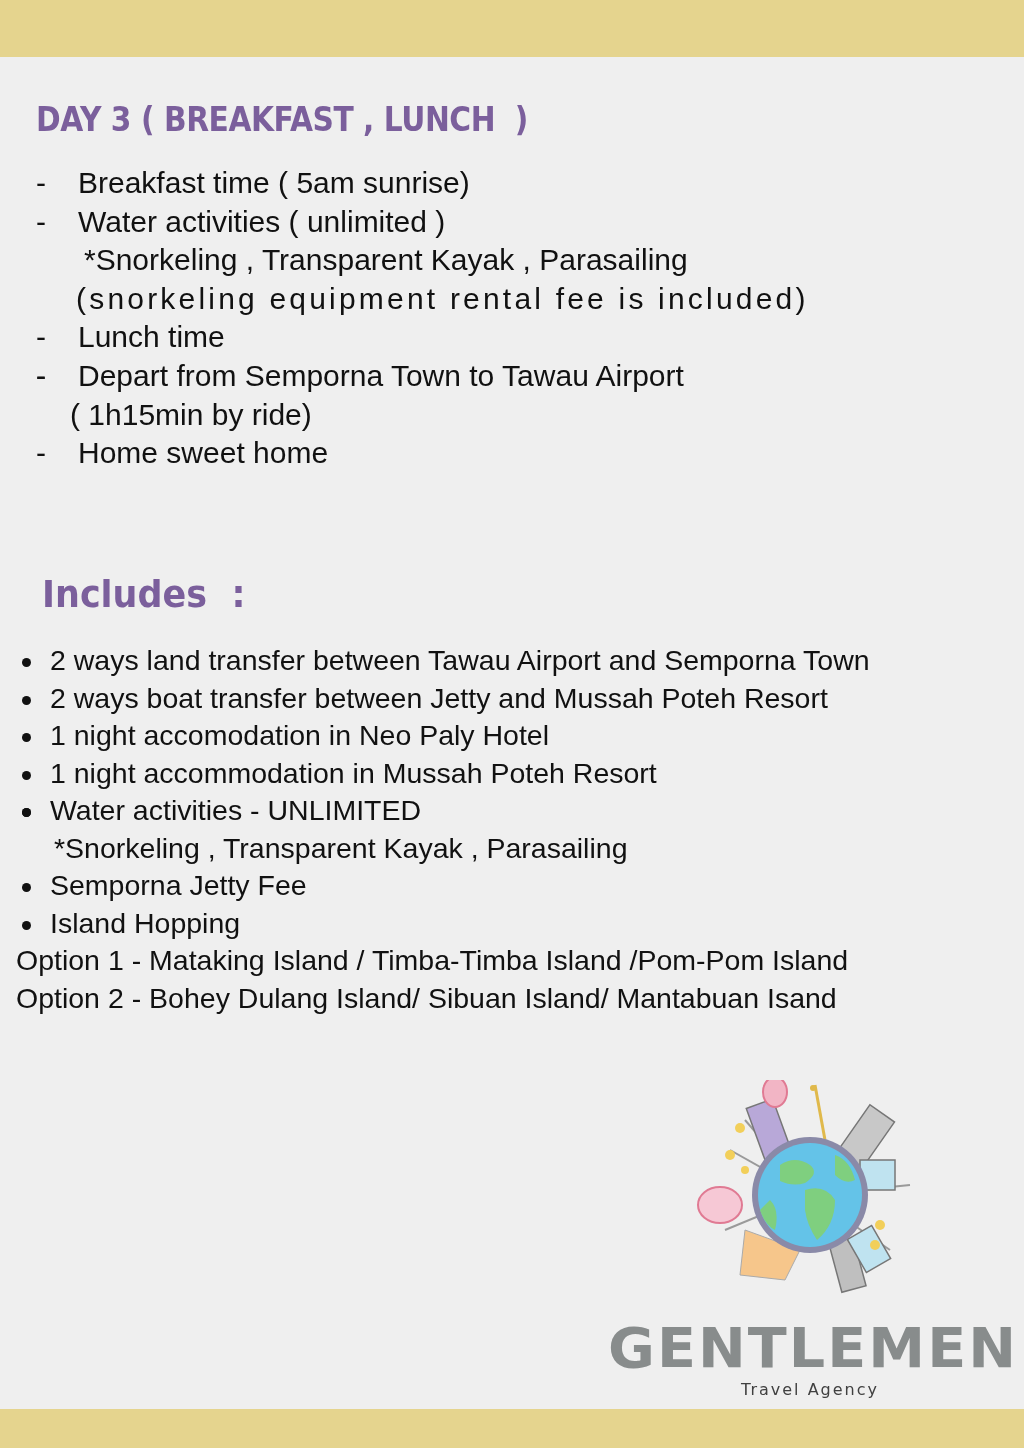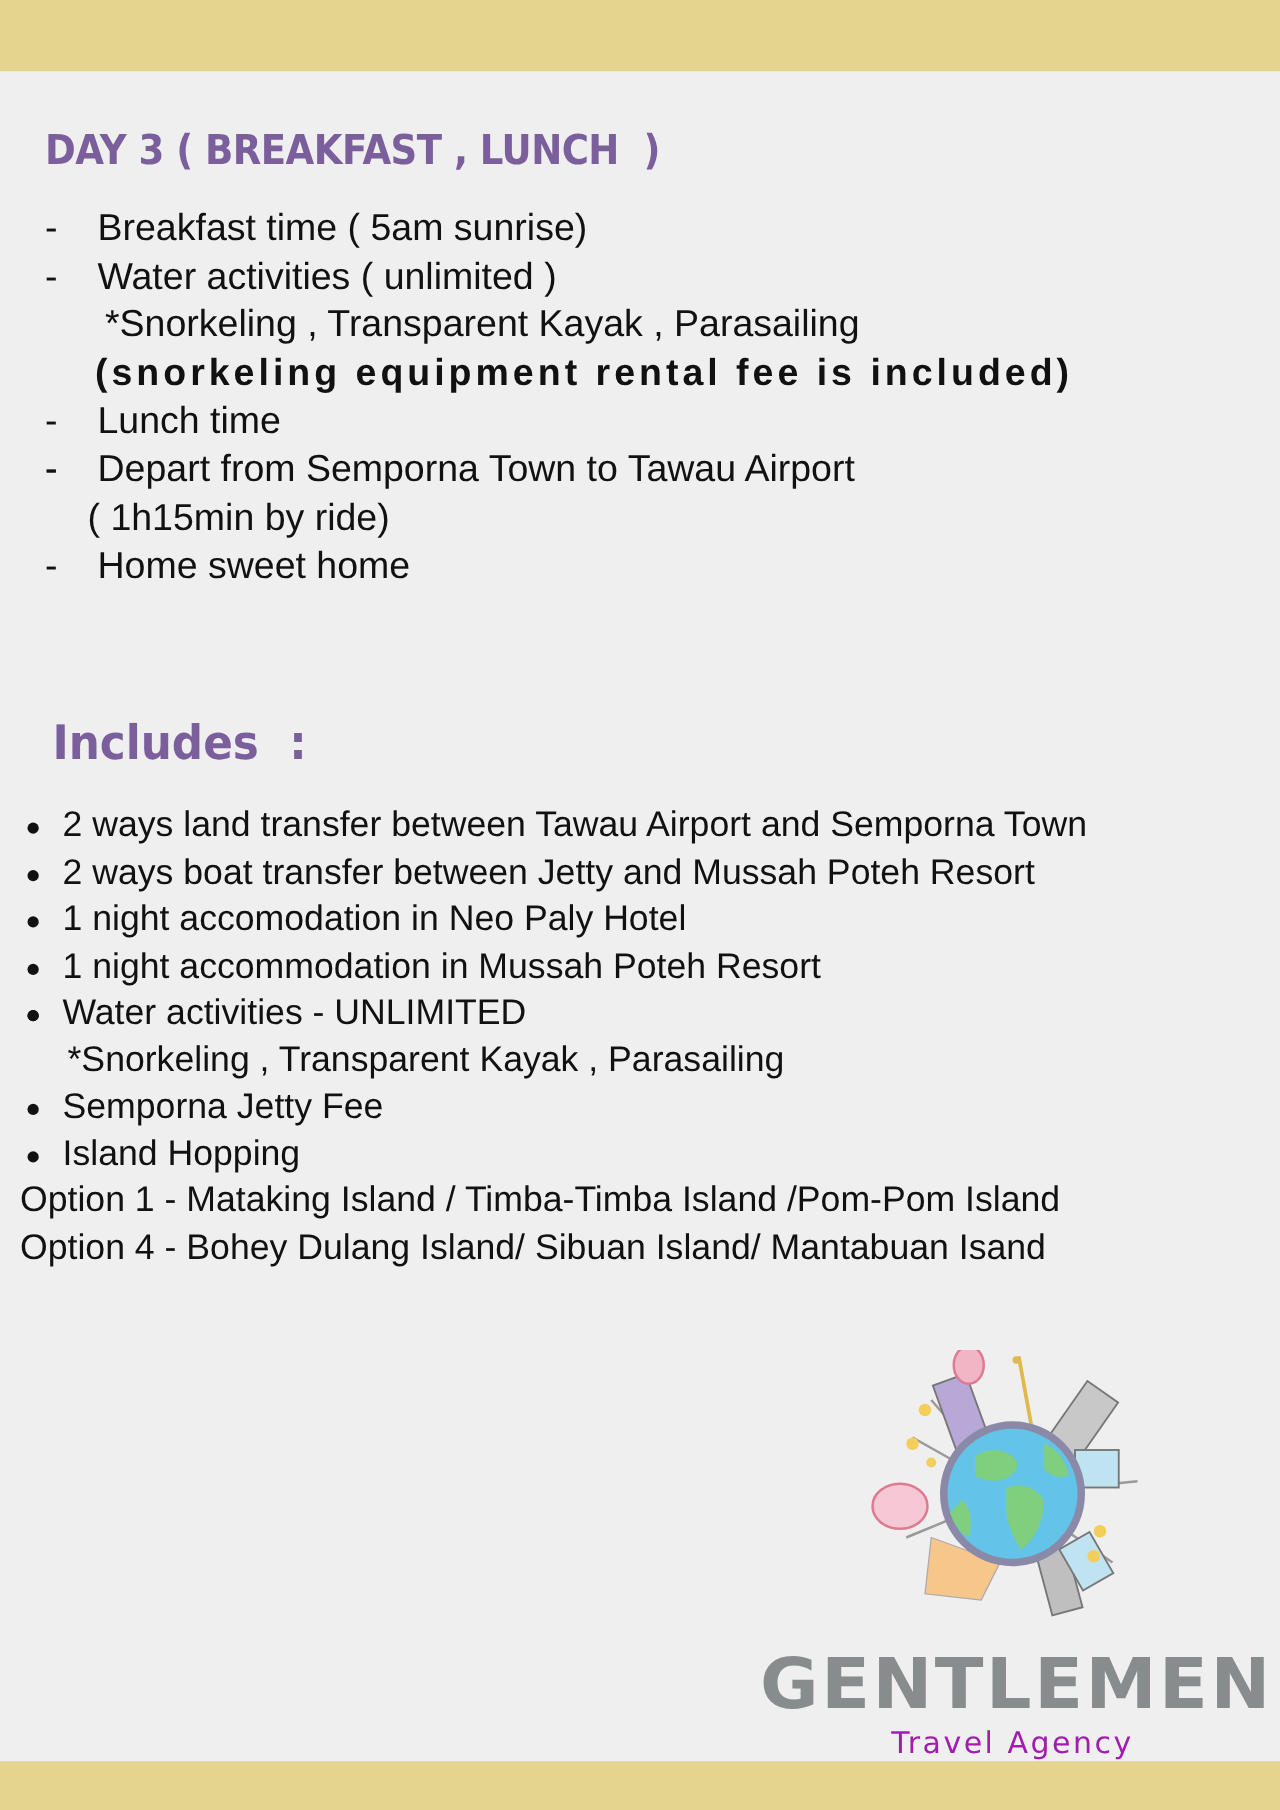--- a/index.html
+++ b/index.html
@@ -25,21 +25,21 @@
       font-family: "DejaVu Sans", sans-serif;
       transform: scaleX(0.9); transform-origin: left top;
     }
     .schedule {
       position: absolute; left: 36px; top: 164px;
       font-size: 30px; line-height: 38.6px; list-style: none;
     }
     .schedule li { position: relative; padding-left: 42px; white-space: pre; }
     .schedule li .dash { position: absolute; left: 0; top: 0; }
     .schedule .sub { padding-left: 48px; }
-    .schedule .sub.wide { padding-left: 40px; letter-spacing: 3.2px; font-weight: bold; }
+    .schedule .sub.wide { padding-left: 40px; letter-spacing: 3.2px; }
     .schedule .sub.paren { padding-left: 34px; }
     .includes-title {
       position: absolute; left: 42px; top: 572px;
       font-size: 38px; font-weight: bold; color: #7b5f9c;
       font-family: "DejaVu Sans", sans-serif;
       transform: scaleX(0.92); transform-origin: left top;
       white-space: pre;
     }
     .includes {
       position: absolute; left: 16px; top: 642px;
@@ -57,21 +57,21 @@
     }
     .globe-art { position: absolute; left: 75px; top: 0; width: 250px; height: 230px; }
     .brand-name {
       position: absolute; left: 2px; top: 235px; width: 396px; text-align: center;
       font-size: 56px; font-weight: 900; color: #888c8c; letter-spacing: 2px;
       font-family: "DejaVu Sans", sans-serif;
       transform: scaleX(1.02);
     }
     .brand-sub {
       position: absolute; left: 0; top: 300px; width: 400px; text-align: center;
-      font-size: 24px; color: #a21caf; letter-spacing: 2px;
+      font-size: 16px; color: #404040; letter-spacing: 2px;
       font-family: "DejaVu Sans", sans-serif;
     }
   </style>
 </head>
 <body>
 
 <div class="band-top"></div>
 
 <h1 class="day-title">DAY 3 ( BREAKFAST , LUNCH  )</h1>
 
@@ -93,21 +93,21 @@
   <li><span class="bullet"></span><span>2 ways land transfer between Tawau Airport and Semporna Town</span></li>
   <li><span class="bullet"></span><span>2 ways boat transfer between Jetty and Mussah Poteh Resort</span></li>
   <li><span class="bullet"></span><span>1 night accomodation in Neo Paly Hotel</span></li>
   <li><span class="bullet"></span><span>1 night accommodation in Mussah Poteh Resort</span></li>
   <li><span class="bullet"></span></li>
   <li><span class="bullet"></span><span>Water activities - UNLIMITED</span></li>
   <li class="sub"><span>*Snorkeling , Transparent Kayak , Parasailing</span></li>
   <li><span class="bullet"></span><span>Semporna Jetty Fee</span></li>
   <li><span class="bullet"></span><span>Island Hopping</span></li>
   <li class="opt">Option 1 - Mataking Island / Timba-Timba Island /Pom-Pom Island</li>
-  <li class="opt">Option 4 - Bohey Dulang Island/ Sibuan Island/ Mantabuan Isand</li>
+  <li class="opt">Option 2 - Bohey Dulang Island/ Sibuan Island/ Mantabuan Isand</li>
 </ul>
 
 <div class="logo">
   <svg class="globe-art" viewBox="0 0 250 230">
 
     <g stroke="#9a9a9a" stroke-width="2" fill="none">
       <line x1="125" y1="115" x2="60" y2="40"></line>
       <line x1="125" y1="115" x2="45" y2="70"></line>
       <line x1="125" y1="115" x2="40" y2="150"></line>
       <line x1="125" y1="115" x2="200" y2="50"></line>

